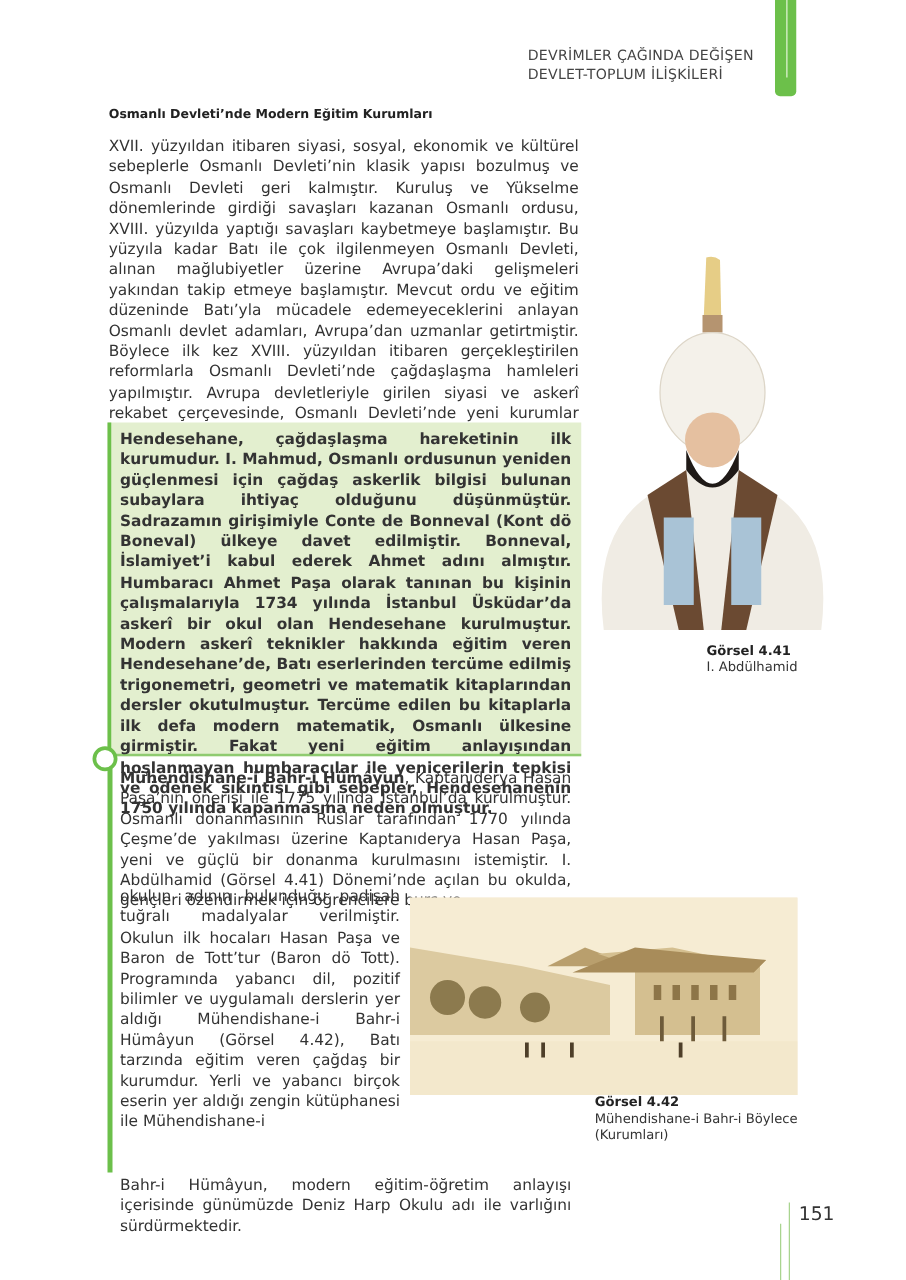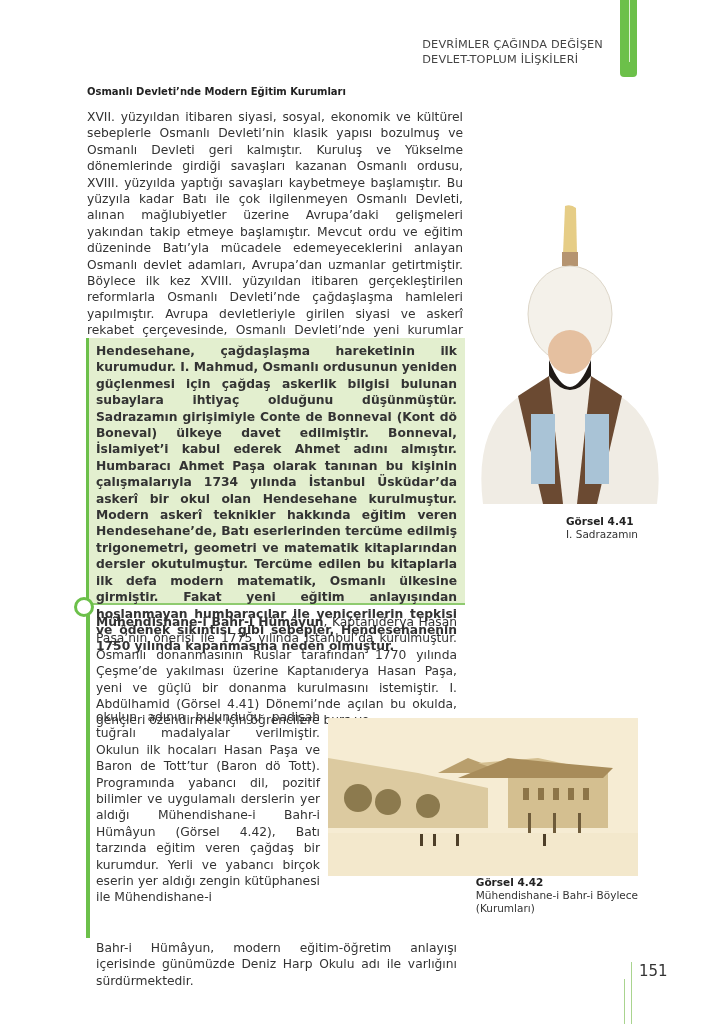--- a/index.html
+++ b/index.html
@@ -60,21 +60,21 @@
   <ellipse cx="97" cy="148" rx="22" ry="22" fill="#e5c0a0"></ellipse>
   <path d="M76 156 Q97 210 118 156 L118 175 Q97 210 76 175 Z" fill="#1f1a17"></path>
   <path d="M10 300 Q0 220 50 190 L76 172 Q97 200 118 172 L144 190 Q194 220 184 300 Z" fill="#f0ece4"></path>
   <path d="M45 192 L76 172 L90 300 L70 300 Z" fill="#6b4a32"></path>
   <path d="M149 192 L118 172 L104 300 L124 300 Z" fill="#6b4a32"></path>
   <rect x="58" y="210" width="24" height="70" fill="#a9c3d6"></rect>
   <rect x="112" y="210" width="24" height="70" fill="#a9c3d6"></rect>
 </svg>
 <div class="cap cap1">
   <b>Görsel 4.41</b><br>
-  <span>I. Sadrazamın</span>
+  <span>I. Abdülhamid</span>
 </div>
 
 <svg class="photo" viewBox="0 0 310 158">
   <rect width="310" height="158" fill="#f6ecd3"></rect>
   <path d="M0 40 L90 55 L160 70 L160 110 L0 110 Z" fill="#dccaa0"></path>
   <path d="M110 55 L140 40 L180 55 Z" fill="#b99f6d"></path>
   <path d="M150 45 L210 40 L280 55 L280 110 L180 110 L180 55 Z" fill="#d4bf90"></path>
   <path d="M130 60 L180 40 L230 45 L285 50 L275 60 Z" fill="#a88c5a"></path>
   <g fill="#8d7548">
       <rect x="195" y="70" width="6" height="12"></rect>

